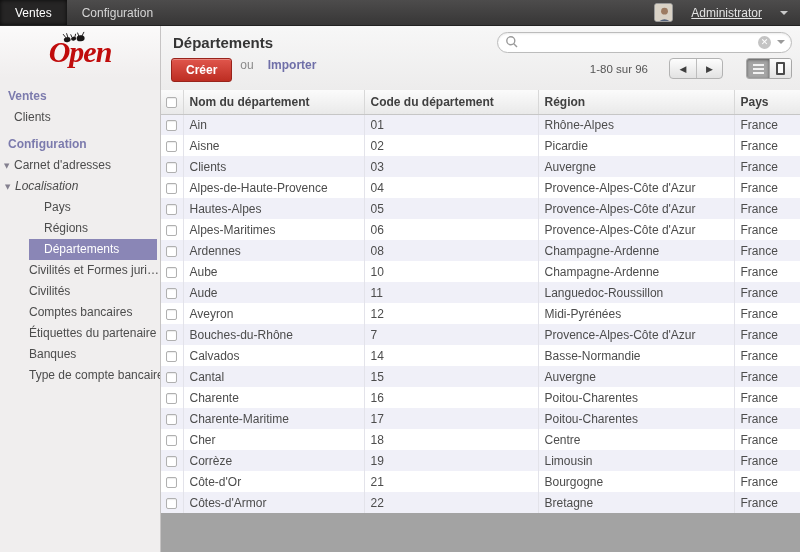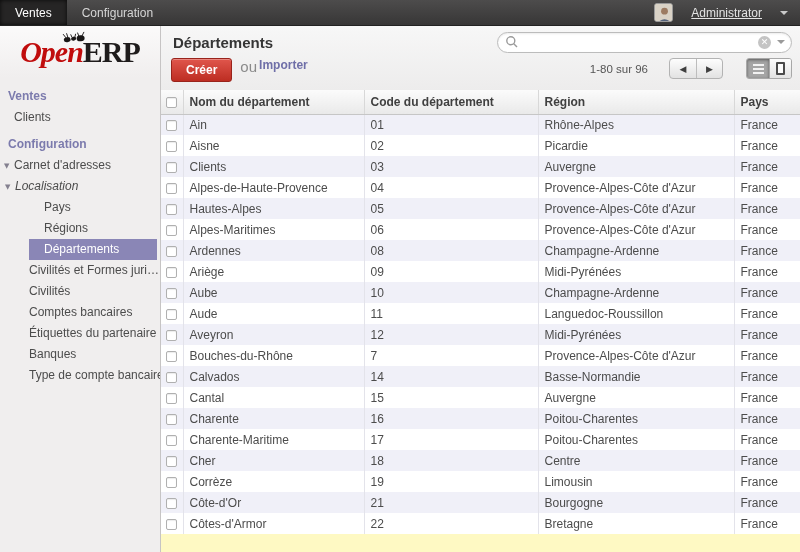--- a/index.html
+++ b/index.html
@@ -40,37 +40,37 @@
   .main-top { background:linear-gradient(#f7f7f7,#edecec); }
   .main-header { height:32px; display:flex; align-items:center; padding:0 8px 0 12px; }
   .page-title { font-size:15px; font-weight:bold; color:#353535; }
   .searchbox { margin-left:auto; width:295px; height:21px; background:#fff; border:1px solid #bcbcbc; border-radius:11px; display:flex; align-items:center; padding:0 6px 0 7px; box-shadow:inset 0 1px 2px rgba(0,0,0,.08); }
   .searchbox input { flex:1; border:0; outline:0; font-size:12px; background:transparent; height:17px; }
   .clear-btn { width:13px; height:13px; border-radius:50%; background:#c4c4c4; color:#fff; font-size:9px; line-height:13px; text-align:center; cursor:pointer; flex:0 0 13px; }
   .search-caret { width:0; height:0; border-left:4px solid transparent; border-right:4px solid transparent; border-top:4px solid #9a9a9a; margin-left:6px; cursor:pointer; }
 
   .main-toolbar { height:32px; display:flex; align-items:flex-start; padding:0 8px 0 10px; }
   .btn-create { background:linear-gradient(#e0564c,#bd2d22); border:1px solid #99231b; border-radius:3px; color:#fff; font-weight:bold; font-size:12px; padding:4px 14px; cursor:pointer; box-shadow:inset 0 1px 0 rgba(255,255,255,.3); }
-  .or-label { color:#8a8a8a; font-size:15px; margin:0 2px 0 8px; }
+  .or-label { color:#8a8a8a; font-size:12px; margin:0 14px 0 8px; }
   .link-import { color:#6f6fa8; font-weight:bold; cursor:pointer; }
   .pager { margin-left:auto; display:flex; align-items:center; gap:21px; }
   .pager-text { color:#555; font-size:11.5px; }
   .pager-group { display:flex; border:1px solid #b3b3b3; border-radius:4px; overflow:hidden; background:linear-gradient(#fdfdfd,#e2e2e2); }
   .pager-btn { width:26px; height:19px; display:flex; align-items:center; justify-content:center; cursor:pointer; font-family:"DejaVu Sans",sans-serif; font-size:9px; color:#3f3f3f; }
   .pager-btn + .pager-btn { border-left:1px solid #bdbdbd; }
   .switcher { display:flex; border:1px solid #a8a8a8; border-radius:3px; overflow:hidden; margin-left:2px; }
   .switch-btn { width:22px; height:19px; display:flex; align-items:center; justify-content:center; cursor:pointer; background:linear-gradient(#fdfdfd,#e2e2e2); }
   .switch-btn + .switch-btn { border-left:1px solid #a8a8a8; }
   .switch-btn.active { background:#a5a5a5; box-shadow:inset 0 1px 3px rgba(0,0,0,.45); }
   .icon-list { display:flex; flex-direction:column; gap:2px; }
   .icon-list i { display:block; width:11px; height:2px; background:#f2f2f2; }
   .icon-form { width:9px; height:13px; border:2px solid #4a4a4a; border-radius:1px; background:#fcfcfc; }
 
   
-  .grid-wrap { flex:1; overflow:hidden; background:#fef9c3; }
+  .grid-wrap { flex:1; overflow:hidden; background:#a3a3a3; }
   table { width:100%; border-collapse:collapse; table-layout:fixed; font-size:12px; color:#4c4c4c; }
   col.c-check { width:22px; } col.c-name { width:181px; } col.c-code { width:174px; } col.c-region { width:196px; } col.c-pays { width:auto; }
   thead th { height:24px; background:linear-gradient(#fbfbfb,#e9e9e9); border-bottom:1px solid #c6c6c6; border-left:1px solid #d8d8d8; text-align:left; font-weight:bold; padding:0 0 0 6px; color:#404040; }
   thead th:first-child { border-left:0; padding:0; text-align:center; }
   tbody td { height:21px; border-left:1px solid #e3e3ea; padding:0 0 0 6px; white-space:nowrap; overflow:hidden; }
   tbody td:first-child { border-left:0; padding:0; text-align:center; }
   tbody tr:nth-child(odd) { background:#f0f0f8; }
   tbody tr:nth-child(even) { background:#ffffff; }
   tbody tr { cursor:pointer; }
   input.cb { appearance:none; -webkit-appearance:none; width:11px; height:11px; border:1px solid #b0b0b0; border-radius:2px; background:#fff; vertical-align:middle; margin:0; cursor:pointer; box-shadow:inset 0 1px 1px rgba(0,0,0,.08); }
@@ -94,21 +94,20 @@
       <span>Administrator</span>
       <span class="caret-down"></span>
     </div>
   </div>
 
   <div class="app">
 
     <div class="sidebar">
       <div class="logo">
         <span class="open">Open</span>
-          <span class="erp">ERP</span>
         <svg class="ant" width="26" height="13" viewBox="0 0 26 13">
           <ellipse cx="6" cy="8" rx="3.4" ry="2.6" fill="#191616"></ellipse>
           <ellipse cx="12.5" cy="7.6" rx="2.6" ry="2" fill="#191616"></ellipse>
           <ellipse cx="19.5" cy="8" rx="4" ry="3" fill="#191616"></ellipse>
           <path d="M5 6 L2.5 2 M7 6 L6 1.5 M11 6 L10 3 M14 6 L15 3 M18 6 L17 2 M21 6 L23.5 2" stroke="#191616" stroke-width="0.9" fill="none"></path>
         </svg>
       </div>
       <div class="menu">
           <div class="menu-section"><span>Ventes</span></div>
           <div class="menu-item lvl1"><span>Clients</span></div>
@@ -234,27 +233,20 @@
               </tr>
               <tr>
                 <td><input type="checkbox" class="cb" style=""></td>
                 <td>Ardennes</td>
                 <td>08</td>
                 <td>Champagne-Ardenne</td>
                 <td>France</td>
               </tr>
               <tr>
                 <td><input type="checkbox" class="cb" style=""></td>
-                <td>Ariège</td>
-                <td>09</td>
-                <td>Midi-Pyrénées</td>
-                <td>France</td>
-              </tr>
-              <tr>
-                <td><input type="checkbox" class="cb" style=""></td>
                 <td>Aube</td>
                 <td>10</td>
                 <td>Champagne-Ardenne</td>
                 <td>France</td>
               </tr>
               <tr>
                 <td><input type="checkbox" class="cb" style=""></td>
                 <td>Aude</td>
                 <td>11</td>
                 <td>Languedoc-Roussillon</td>

